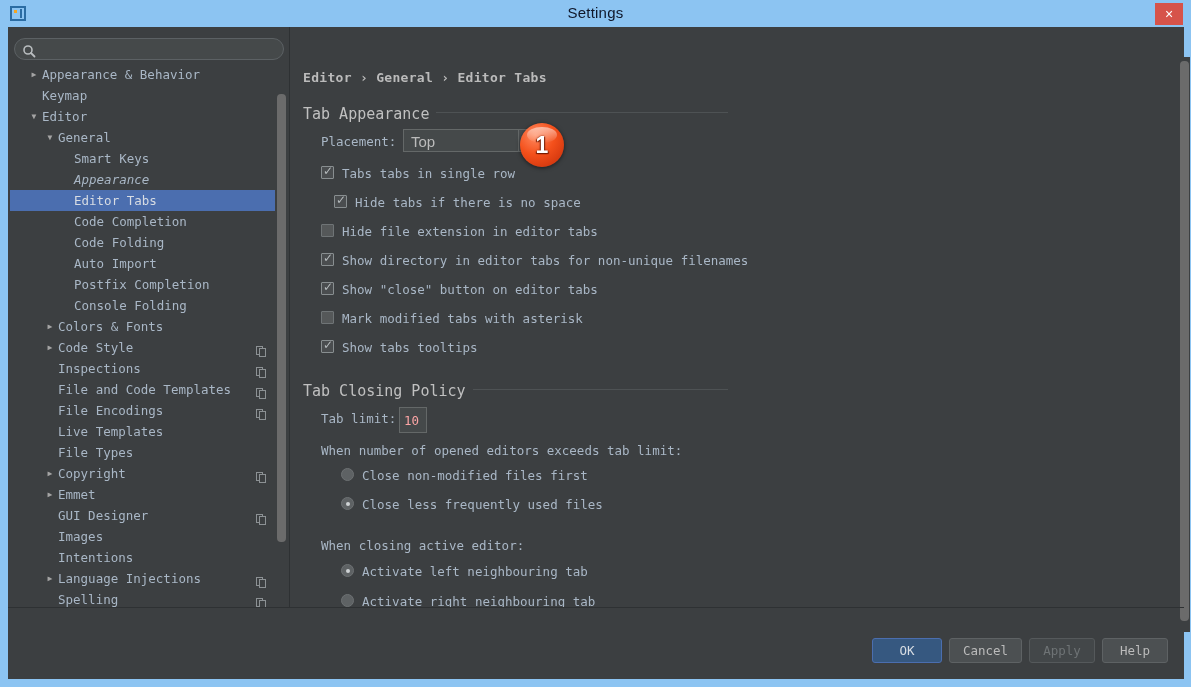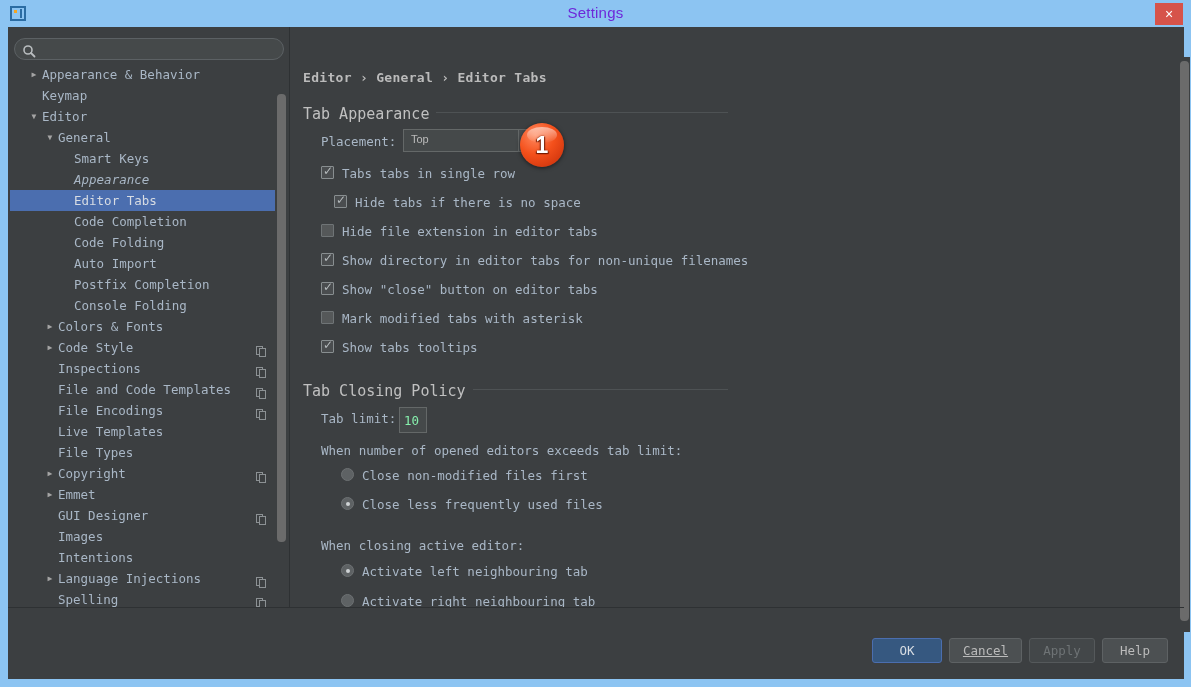--- a/index.html
+++ b/index.html
@@ -33,21 +33,21 @@
     left: 10px; top: 6px;
     width: 17px; height: 16px;
   }
   .titlebar-title {
     position: absolute;
     left: 0; top: 4px;
     width: 1191px;
     text-align: center;
     font-family: "Liberation Sans", sans-serif;
     font-size: 15px;
-    color: #6d28d9;
+    color: #0f172a;
     letter-spacing: 0.2px;
   }
   .titlebar-close {
     position: absolute;
     right: 8px; top: 3px;
     width: 28px; height: 22px;
     background: #d6534a;
     color: #ffffff;
     font-family: "Liberation Sans", sans-serif;
     font-size: 14px;
@@ -241,21 +241,21 @@
   .combo {
     position: absolute;
     box-sizing: border-box;
     border: 1px solid #646868;
     background: #45494a;
     cursor: pointer;
   }
   .combo-text {
     position: absolute;
     left: 7px; top: 3px;
-    font-size: 11px;
+    font-size: 15px;
     color: #bbbbbb;
     font-family: "Liberation Sans", sans-serif;
   }
   .combo-btn {
     position: absolute;
     right: 0; top: 0;
     width: 20px; height: 100%;
     border-left: 1px solid #646868;
     background: #4a4e50;
   }
@@ -267,21 +267,21 @@
     border-right: 5px solid transparent;
     border-top: 5px solid #b4b8ba;
   }
 
   
   .textfield {
     position: absolute;
     box-sizing: border-box;
     border: 1px solid #646868;
     background: #45494a;
-    color: #86efac;
+    color: #fca5a5;
     font-family: "DejaVu Sans Mono", monospace;
     font-size: 12.5px;
     padding: 12px 4px;
     outline: none;
   }
 
   
   .content-sb-track {
     position: absolute;
     left: 1170px; top: 30px;
@@ -601,19 +601,19 @@
     </div>
 
     <div class="content-sb-track">
       <div class="content-sb-thumb" style="top:4px; height:560px;"></div>
     </div>
 
     <div class="hdivider"></div>
 
     <div class="footer">
       <div class="btn primary" style="left:864px; width:70px;">OK</div>
-      <div class="btn" style="left:941px; width:73px;text-decoration:underline;">Cancel</div>
+      <div class="btn" style="left:941px; width:73px;">Cancel</div>
       <div class="btn disabled" style="left:1021px; width:66px;">Apply</div>
       <div class="btn" style="left:1094px; width:66px;">Help</div>
     </div>
 
   </div>
 </div>
 
 </body></html>

